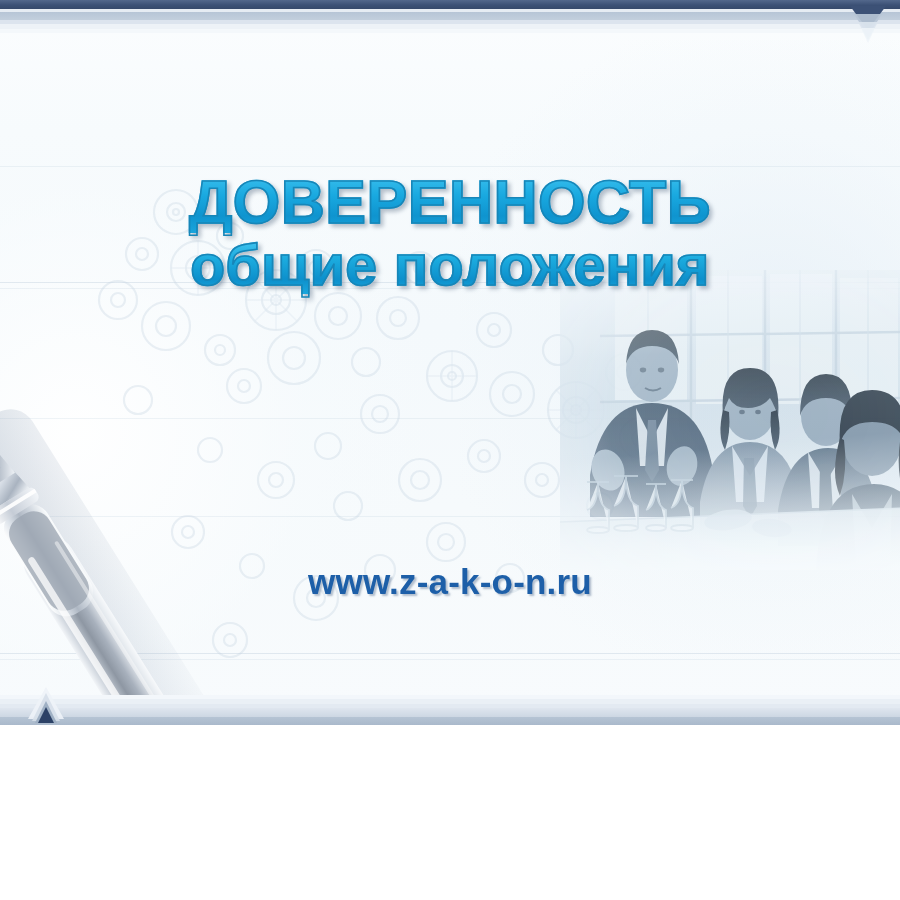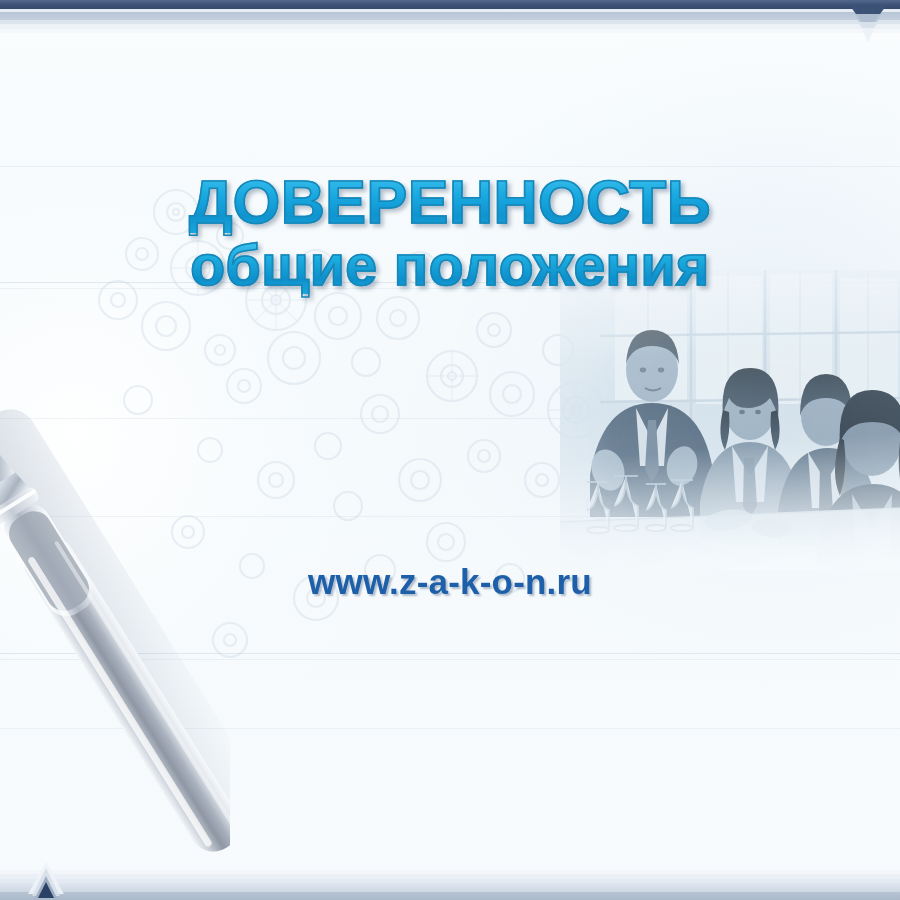--- a/index.html
+++ b/index.html
@@ -7,21 +7,21 @@
     padding: 0;
     background: #ffffff;
   }
   body {
     font-family: "Liberation Sans", sans-serif;
   }
 
   .slide {
     position: relative;
     width: 900px;
-    height: 900px;
+    height: 725px;
     overflow: hidden;
     background: #f6fafd;
   }
 
   
   .bg-base {
     position: absolute;
     inset: 0;
     background:
       linear-gradient(180deg,

